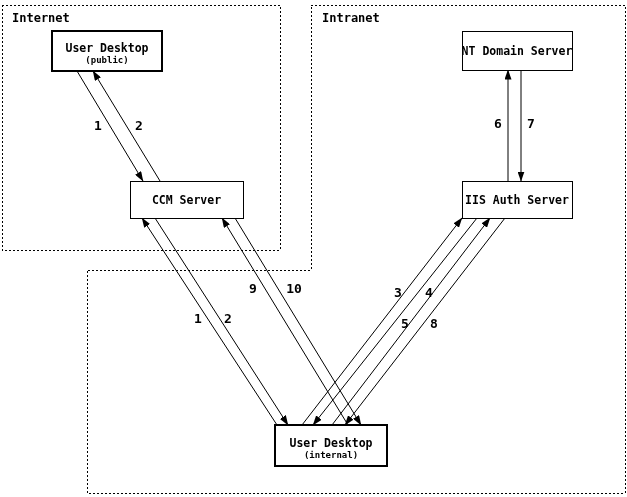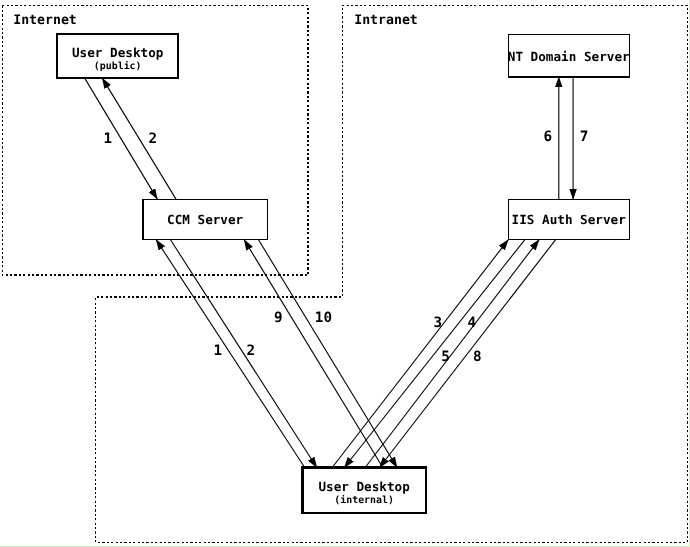--- a/index.html
+++ b/index.html
@@ -7,21 +7,21 @@
     padding: 0;
     background: #ffffff;
     width: 627px;
     height: 497px;
     overflow: hidden;
   }
   #stage {
     position: relative;
     width: 627px;
     height: 497px;
-    background: #84cc16;
+    background: #0f766e;
   }
   svg { display: block; }
   .zone-label {
     font: bold 12px "DejaVu Sans Mono", "Liberation Mono", monospace;
     fill: #000000;
   }
   .node-label {
     font: bold 11.5px "DejaVu Sans Mono", "Liberation Mono", monospace;
     fill: #000000;
   }

